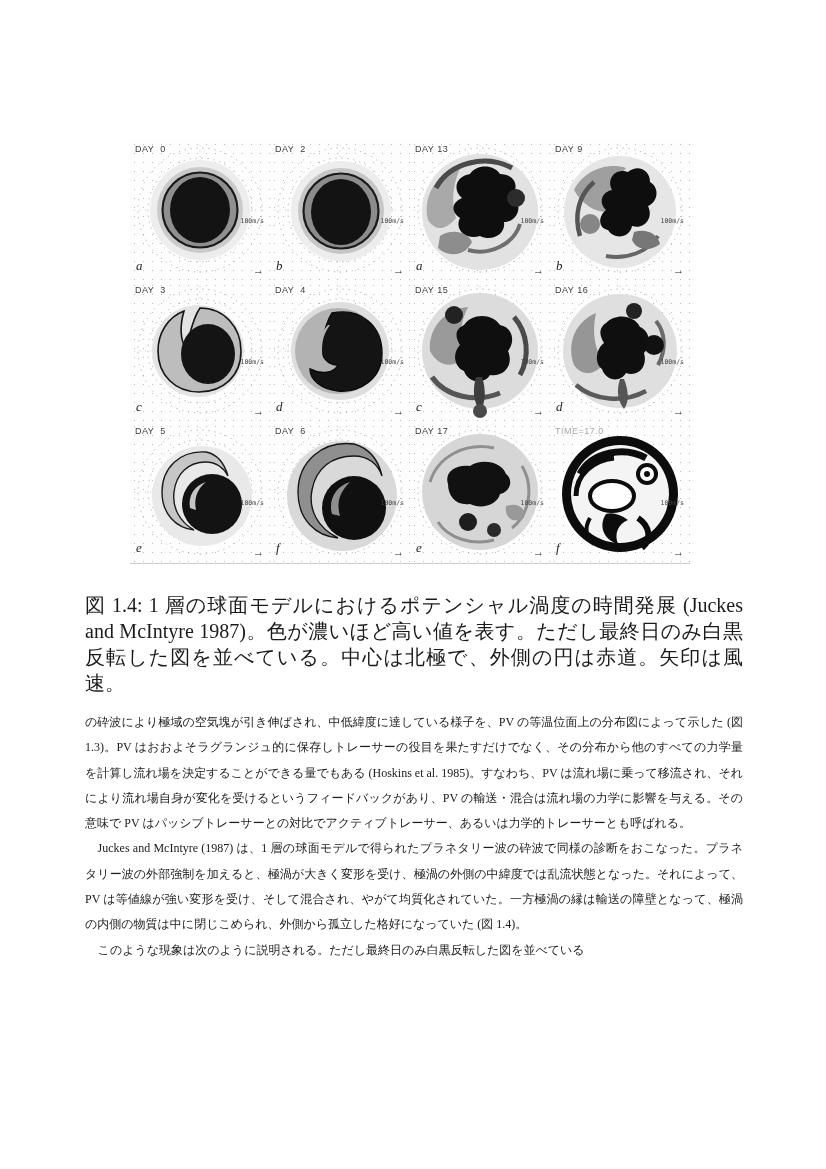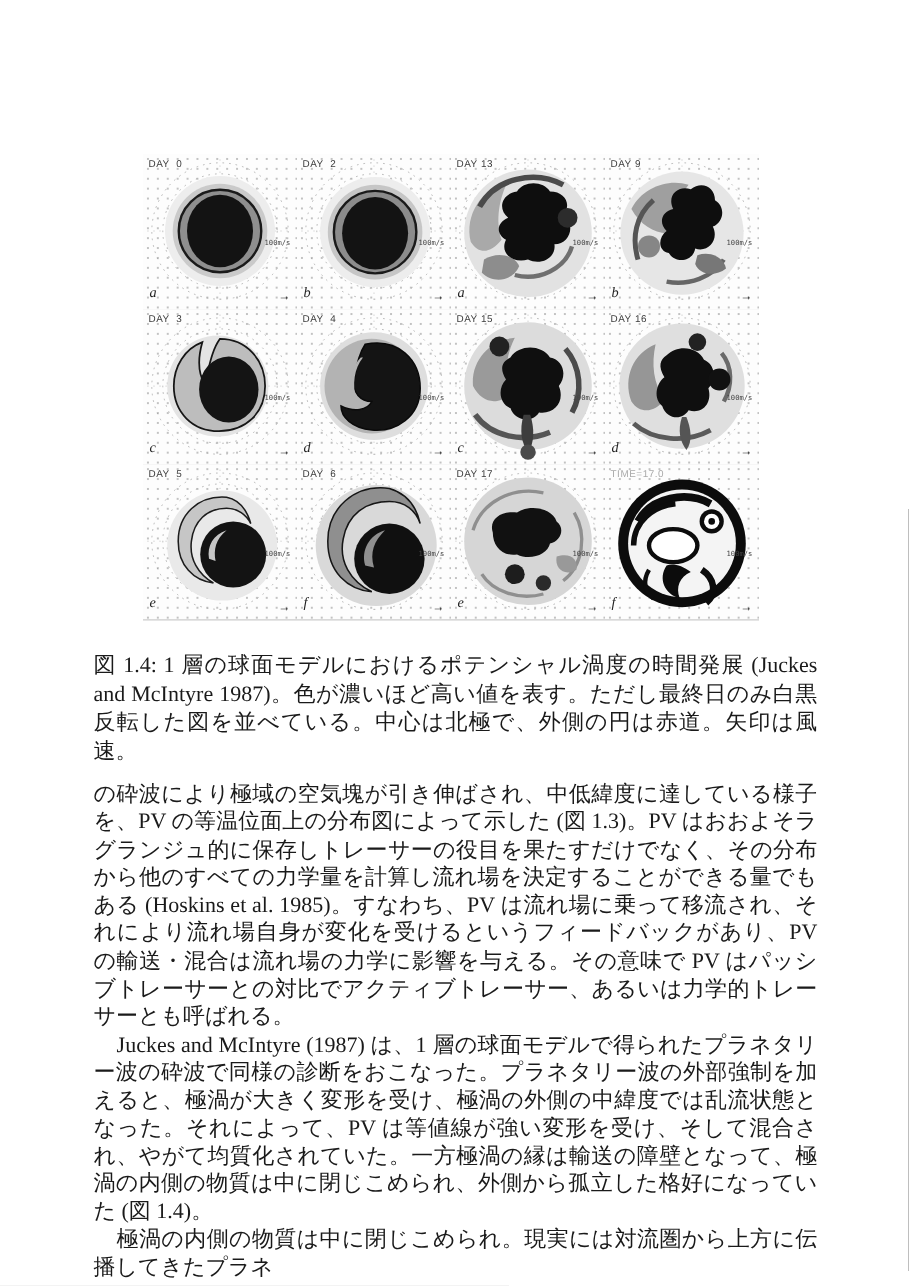--- a/index.html
+++ b/index.html
@@ -37,21 +37,21 @@
   }
   .wind-scale .t{font-size:6.5px; color:#444; font-family:"DejaVu Sans Mono",monospace;}
   .wind-scale .a{font-size:11px; color:#222; margin-top:-3px;}
   
   .caption{
     position:absolute; left:85px; top:592px; width:658px;
     font-size:20px; line-height:26px; text-align:justify;
   }
   .body-text{
     position:absolute; left:85px; top:710px; width:658px;
-    font-size:20px; line-height:25.3px; text-align:justify;
+    font-size:12px; line-height:25.3px; text-align:justify;
   }
   .body-text p{margin:0; padding:0;}
   .body-text p + p{text-indent:1.05em;}
   .page-number{
     position:absolute; left:0; top:1044px; width:100%;
     text-align:center; font-size:17px; color:#1a1a1a;
   }
 </style>
 </head>
 <body>
@@ -295,17 +295,17 @@
         </span>
     </div>
 
   </div>
 
   <div class="caption">図 1.4: 1 層の球面モデルにおけるポテンシャル渦度の時間発展 (Juckes and McIntyre 1987)。色が濃いほど高い値を表す。ただし最終日のみ白黒反転した図を並べている。中心は北極で、外側の円は赤道。矢印は風速。</div>
 
   <div class="body-text">
     <p>の砕波により極域の空気塊が引き伸ばされ、中低緯度に達している様子を、PV の等温位面上の分布図によって示した (図 1.3)。PV はおおよそラグランジュ的に保存しトレーサーの役目を果たすだけでなく、その分布から他のすべての力学量を計算し流れ場を決定することができる量でもある (Hoskins et al. 1985)。すなわち、PV は流れ場に乗って移流され、それにより流れ場自身が変化を受けるというフィードバックがあり、PV の輸送・混合は流れ場の力学に影響を与える。その意味で PV はパッシブトレーサーとの対比でアクティブトレーサー、あるいは力学的トレーサーとも呼ばれる。</p>
     <p>Juckes and McIntyre (1987) は、1 層の球面モデルで得られたプラネタリー波の砕波で同様の診断をおこなった。プラネタリー波の外部強制を加えると、極渦が大きく変形を受け、極渦の外側の中緯度では乱流状態となった。それによって、PV は等値線が強い変形を受け、そして混合され、やがて均質化されていた。一方極渦の縁は輸送の障壁となって、極渦の内側の物質は中に閉じこめられ、外側から孤立した格好になっていた (図 1.4)。</p>
-    <p>極渦の内側の物質は中に閉じこめられ。現実には対流圏から上方に伝播してきたプラネ</p>
+    <p>このような現象は次のように説明される。ただし最終日のみ白黒反転した図を並べている</p>
   </div>
 
 
 </div>
 
 </body></html>

